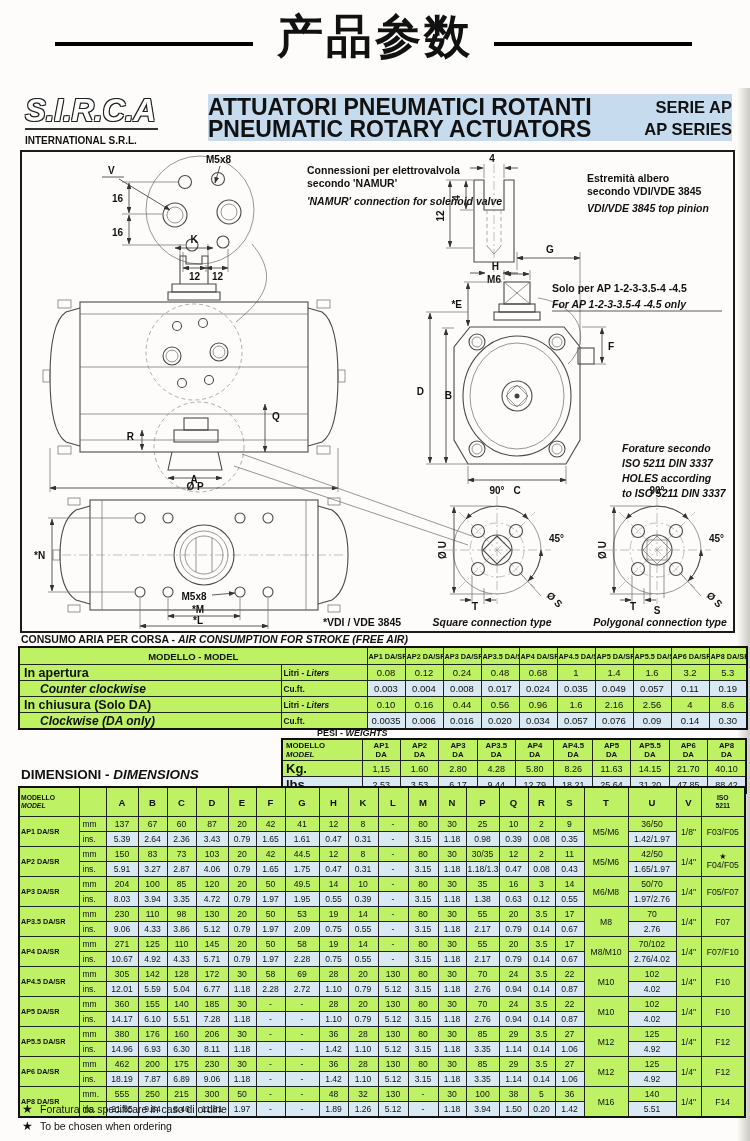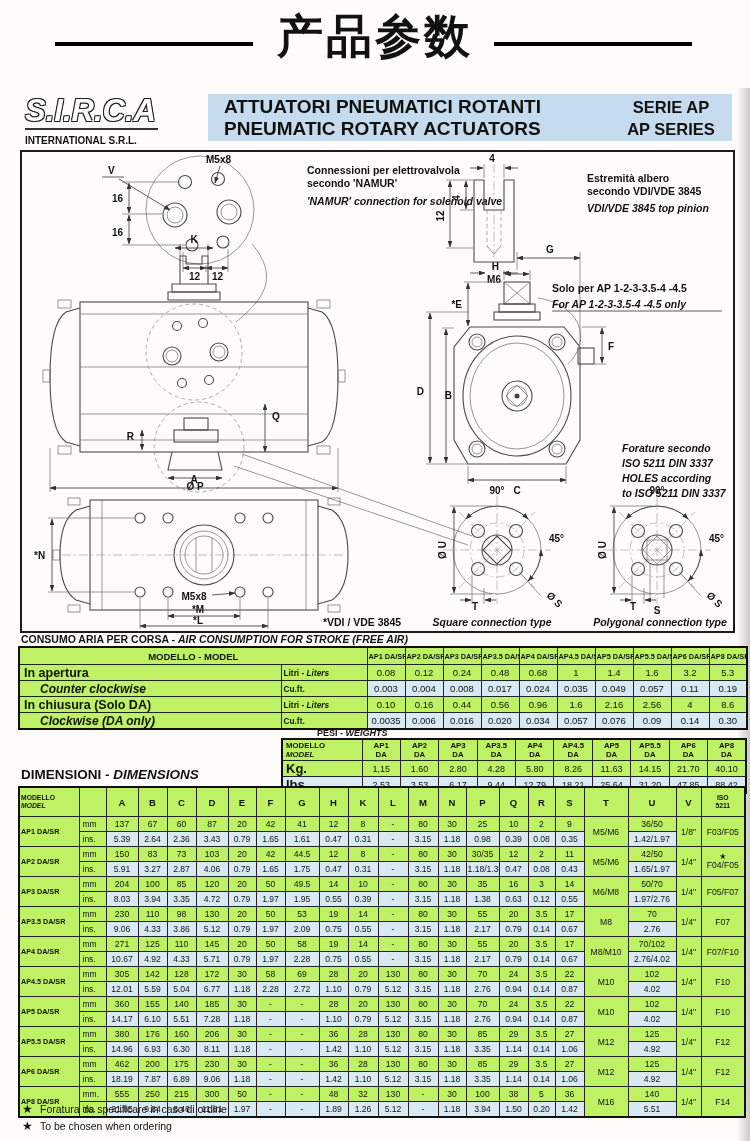--- a/index.html
+++ b/index.html
@@ -17,22 +17,22 @@
 
   
   .brand-row{position:absolute;top:94px;left:25px;width:707px;height:47px;}
   .logo{position:absolute;left:0;top:2px;width:182px;}
   .logo-main{font-size:31px;font-weight:bold;font-style:italic;color:#fff;letter-spacing:0px;
              text-shadow:-1px -1px 0 #222,1px -1px 0 #222,-1px 1px 0 #222,1px 1px 0 #222,0 0 1px #222;
              border-bottom:2px solid #333;display:inline-block;line-height:30px;padding:0 2px 2px 0;}
   .logo-sub{font-size:10px;font-weight:bold;color:#111;}
   .head-bar{position:absolute;left:183px;top:0;width:524px;height:47px;background:#c6dcee;
             display:flex;align-items:center;}
-  .head-titles{flex:1;padding-left:16px;font-size:19px;font-weight:bold;line-height:22px;white-space:nowrap;}
-  .head-series{width:122px;font-size:16.5px;font-weight:bold;line-height:22px;text-align:center;}
+  .head-titles{flex:1;padding-left:0;font-size:23px;font-weight:bold;line-height:22px;white-space:nowrap;}
+  .head-series{width:122px;font-size:16.5px;font-weight:bold;line-height:22px;text-align:right;}
 
   
   .draw-box{position:absolute;top:150px;left:20px;width:711px;height:479px;border:2px solid #1b1b1b;
             background:#fdfcfa;}
   svg .ln{stroke:#4a4a4a;stroke-width:1.1;fill:none;}
   svg .th{stroke:#6a6a6a;stroke-width:0.7;fill:none;}
   svg .dash{stroke:#8a8a8a;stroke-width:0.7;fill:none;stroke-dasharray:4 3;}
   svg .cl{stroke:#999;stroke-width:0.6;fill:none;stroke-dasharray:9 3 2 3;}
   svg .dim{stroke:#333;stroke-width:0.8;fill:none;}
   svg .a2{marker-start:url(#arr);marker-end:url(#arr);}

